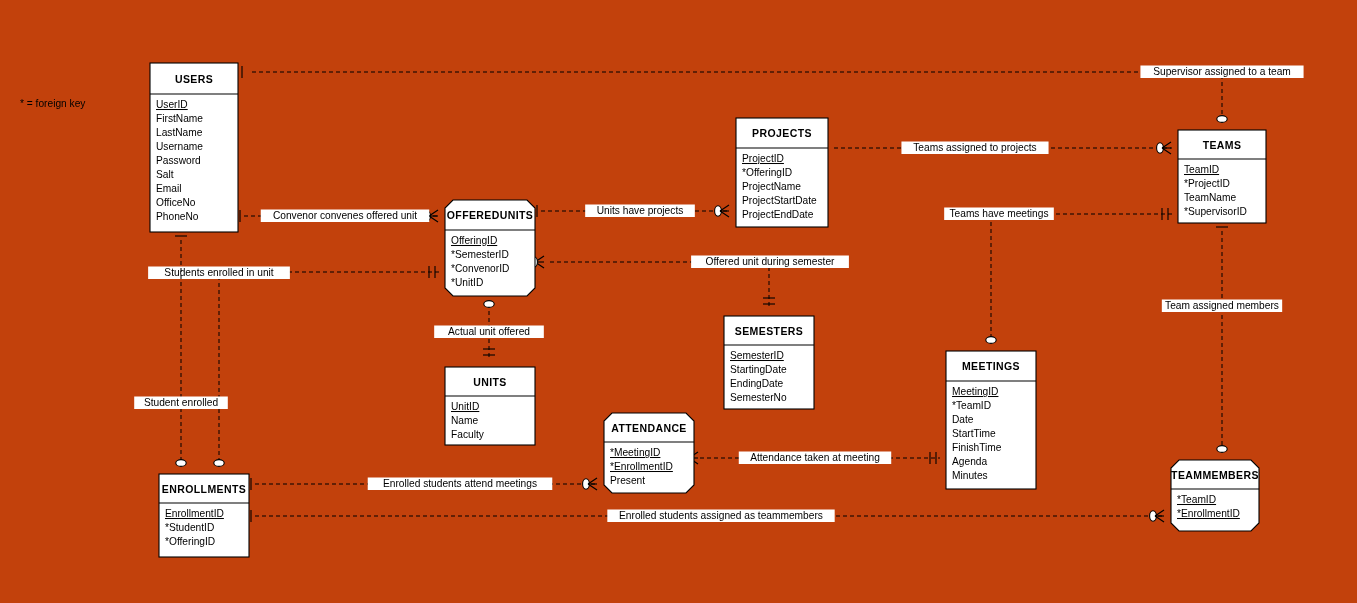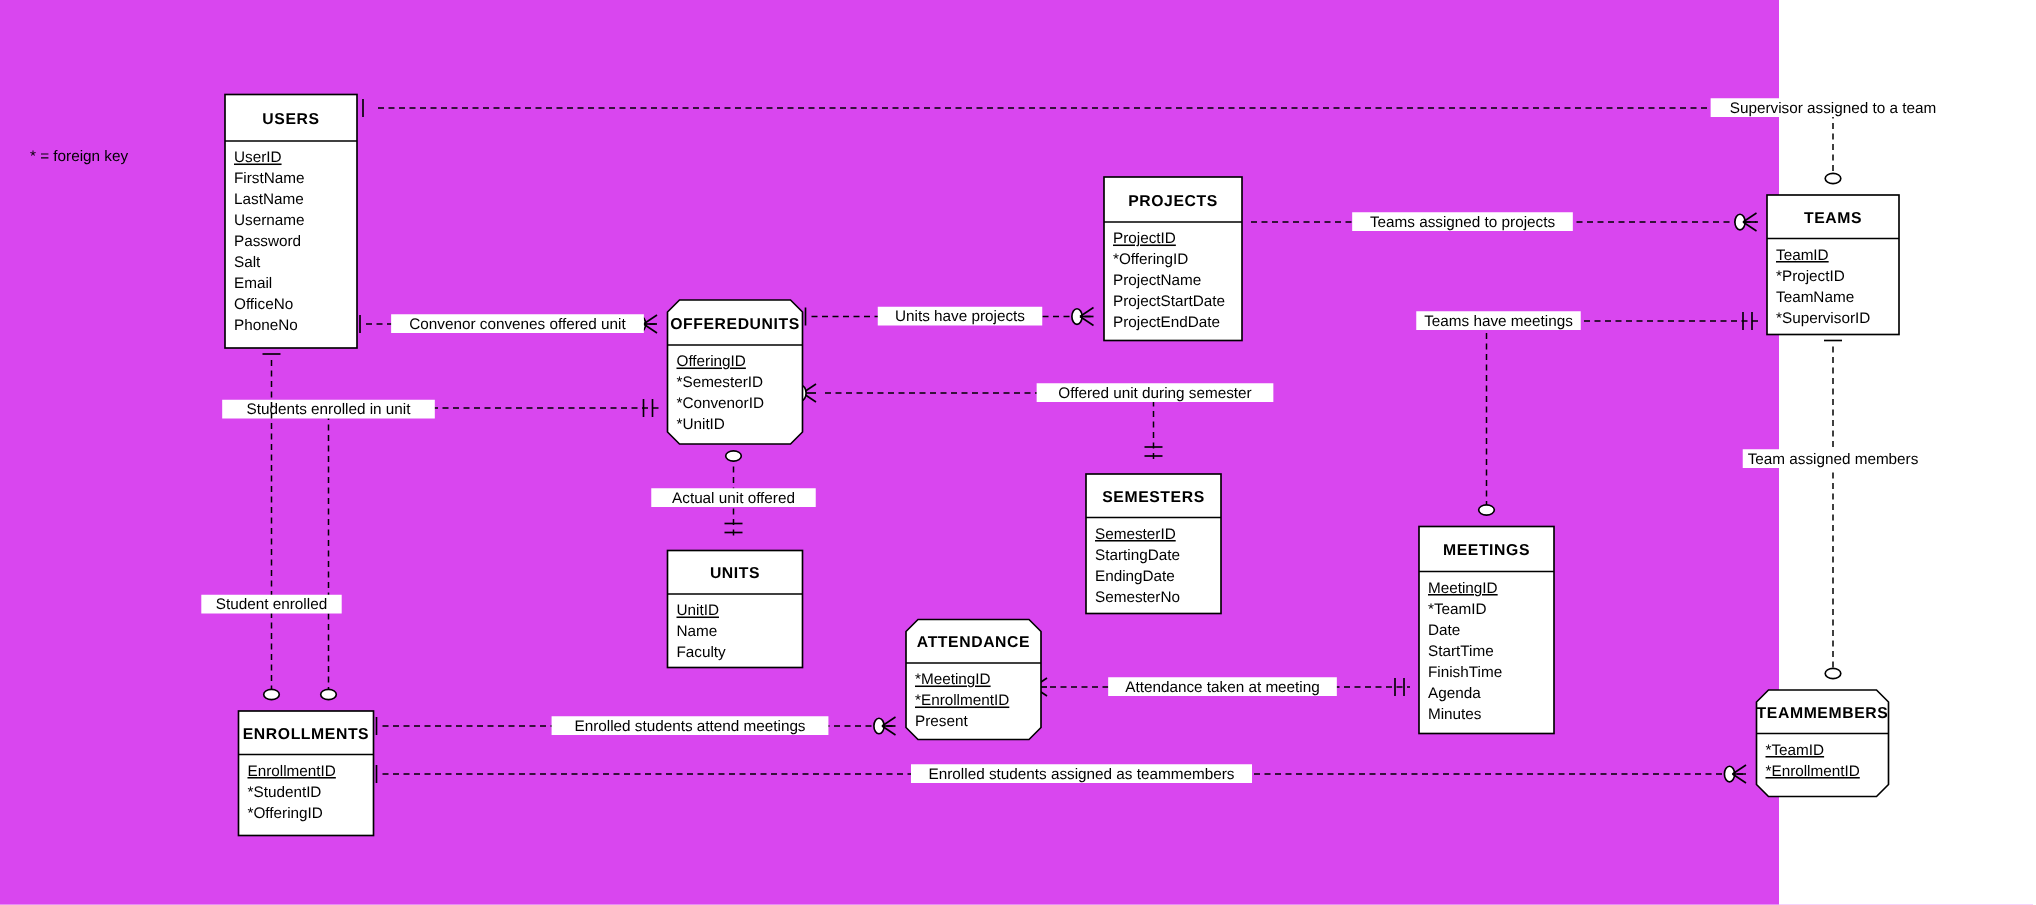--- a/index.html
+++ b/index.html
@@ -10,23 +10,23 @@
   }
   body {
     font-family: "Liberation Sans", sans-serif;
     width: 1357px;
     height: 603px;
     overflow: hidden;
     position: relative;
   }
   #diagram-root {
     position: relative;
-    width: 1186px;
+    width: 1357px;
     height: 603px;
-    background: #d946ef;
+    background: #c2410c;
   }
   svg#er-svg {
     position: absolute;
     left: 0;
     top: 0;
     width: 1357px;
     height: 603px;
     display: block;
   }
   .ent-box {

